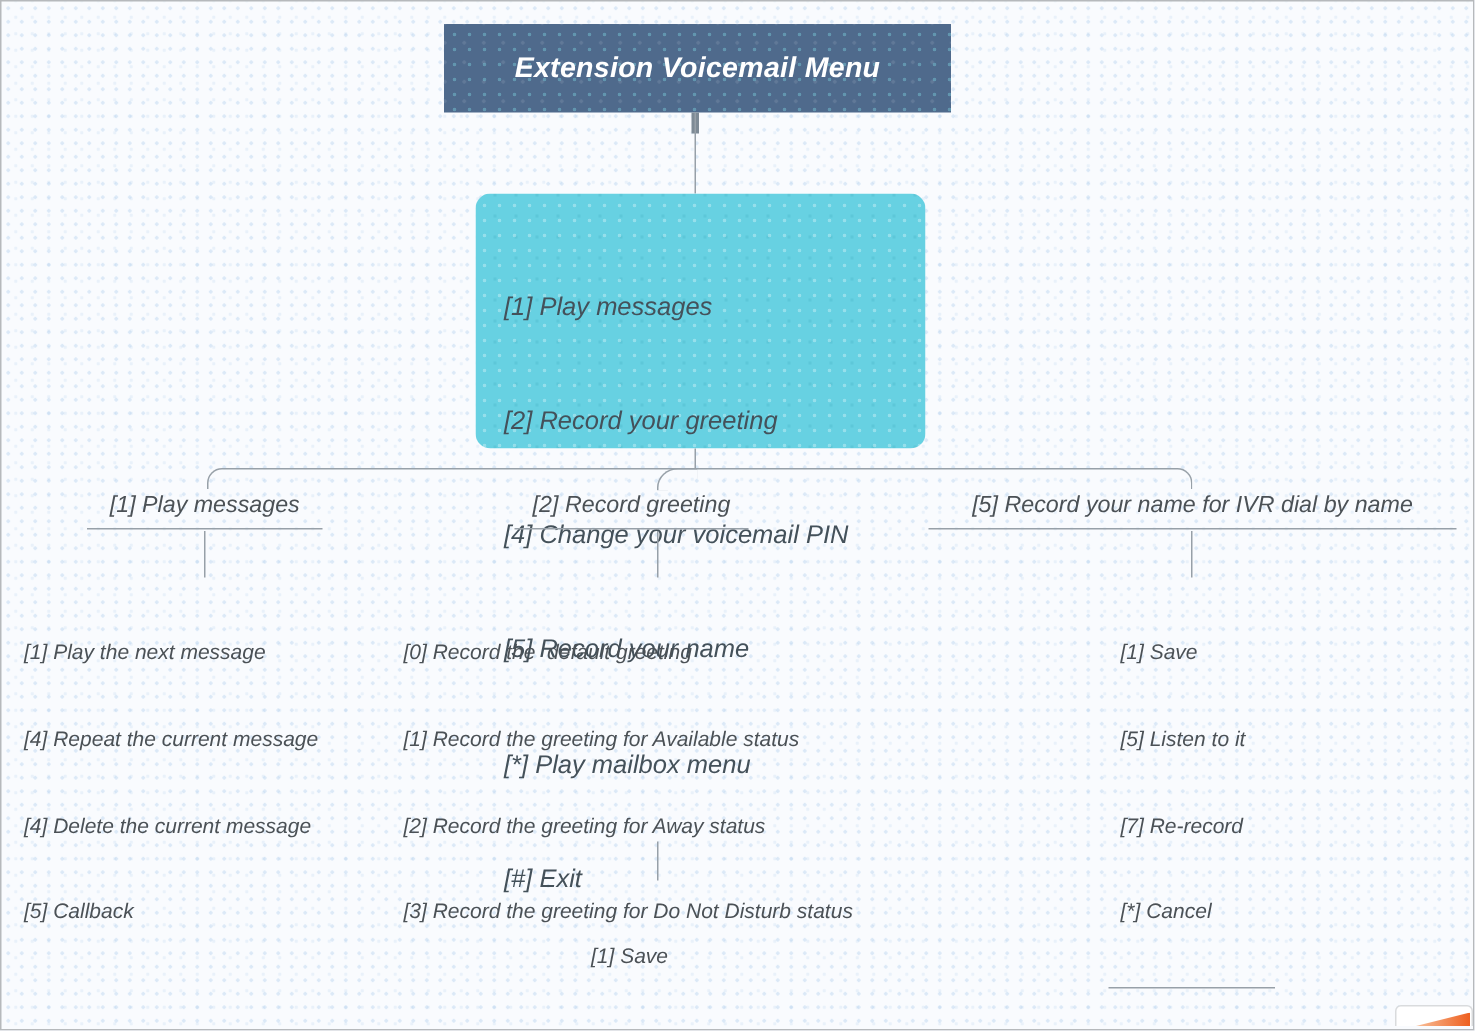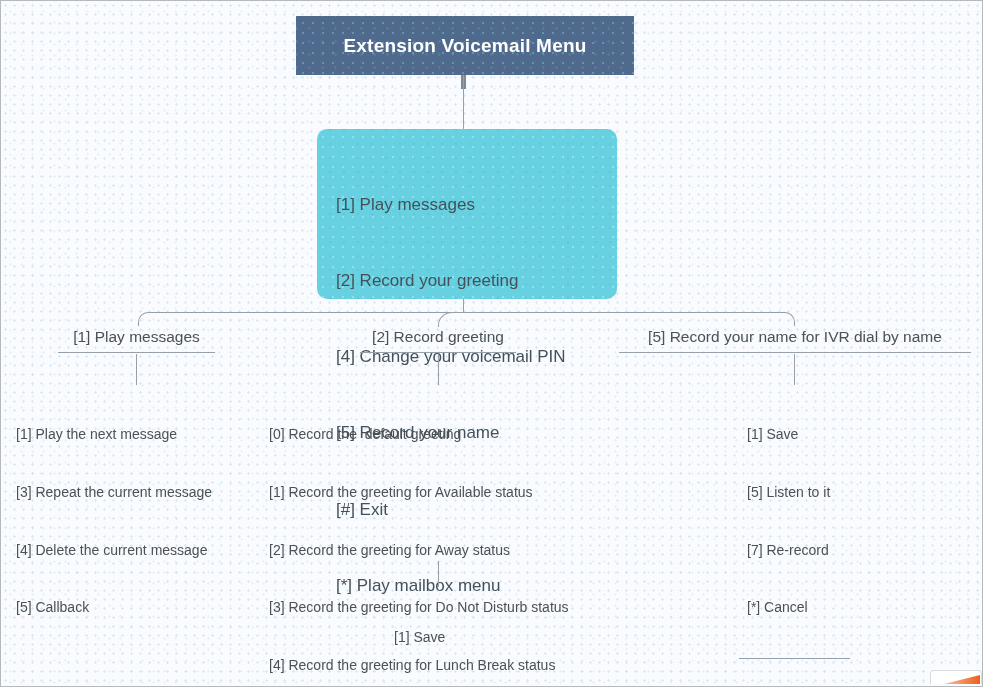--- a/index.html
+++ b/index.html
@@ -12,20 +12,21 @@
   html,body{margin:0;padding:0;background:#e9edf1;font-family:"Liberation Sans",sans-serif;}
   .canvas{
     position:relative;width:981px;height:685px;border:1px solid #b6b9bc;
     background-color:#f9fbfe;
     background-image:
       radial-gradient(rgba(150,190,230,0.30) 1px, transparent 1.35px),
       radial-gradient(rgba(150,190,230,0.16) 1px, transparent 1.35px);
     background-size:9px 9px,11px 11px;
     background-position:0 0,4px 5px;
     overflow:hidden;
+    font-style:italic;
   }
   .abs{position:absolute;}
   .header-box{
     left:295px;top:15px;width:338px;height:59px;
     background-color:var(--header-bg);
     background-image:
       radial-gradient(rgba(127,214,226,0.40) 1px, transparent 1.4px),
       radial-gradient(rgba(255,255,255,0.10) 1px, transparent 1.4px);
     background-size:10px 10px,13px 13px;
     background-position:2px 2px,7px 6px;
@@ -87,52 +88,51 @@
   <div class="abs header-box">Extension Voicemail Menu</div>
 
   <div class="abs hstub-thick"></div>
   <div class="abs vline" style="left:462px;top:74px;height:54px;"></div>
 
   <div class="abs menu-box">
     <div>[1] Play messages</div>
     <div>[2] Record your greeting</div>
     <div>[4] Change your voicemail PIN</div>
     <div>[5] Record your name</div>
+    <div>[*] Play mailbox menu</div>
     <div>[#] Exit</div>
-    <div>[*] Play mailbox menu</div>
   </div>
 
   <div class="abs vline" style="left:462px;top:298px;height:13px;"></div>
   <div class="abs connector"></div>
   <div class="abs elbow"></div>
 
   <div class="abs branch-heading" style="left:57px;top:327px;width:157px;">[1] Play messages</div>
-  <div class="abs branch-heading" style="left:359px;top:327px;width:156px;">[2] Record greeting</div>
+  <div class="abs branch-heading" style="left:342px;top:327px;width:156px;">[2] Record greeting</div>
   <div class="abs branch-heading" style="left:618px;top:327px;width:352px;">[5] Record your name for IVR dial by name</div>
 
   <div class="abs vline" style="left:135px;top:353px;height:31px;"></div>
   <div class="abs vline" style="left:437px;top:353px;height:31px;"></div>
   <div class="abs vline" style="left:793px;top:353px;height:31px;"></div>
 
   <div class="abs menu-list" style="left:12px;top:384px;width:238px;padding:2px 0 4px 3px;">
     <div>[1] Play the next message</div>
-    <div>[3] Repeat the current message</div>
+    <div>[4] Repeat the current message</div>
     <div>[4] Delete the current message</div>
     <div>[5] Callback</div>
     
     
     
   </div>
 
   <div class="abs menu-list" style="left:262px;top:384px;width:352px;padding:2px 0 2px 6px;">
     <div>[0] Record the  default greeting</div>
     <div>[1] Record the greeting for Available status</div>
     <div>[2] Record the greeting for Away status</div>
     <div>[3] Record the greeting for Do Not Disturb status</div>
-    <div>[4] Record the greeting for Lunch Break status</div>
     
     
     
     
   </div>
 
   <div class="abs menu-list" style="left:738px;top:384px;width:111px;padding:2px 0 2px 8px;">
     <div>[1] Save</div>
     <div>[5] Listen to it</div>
     <div>[7] Re-record</div>

